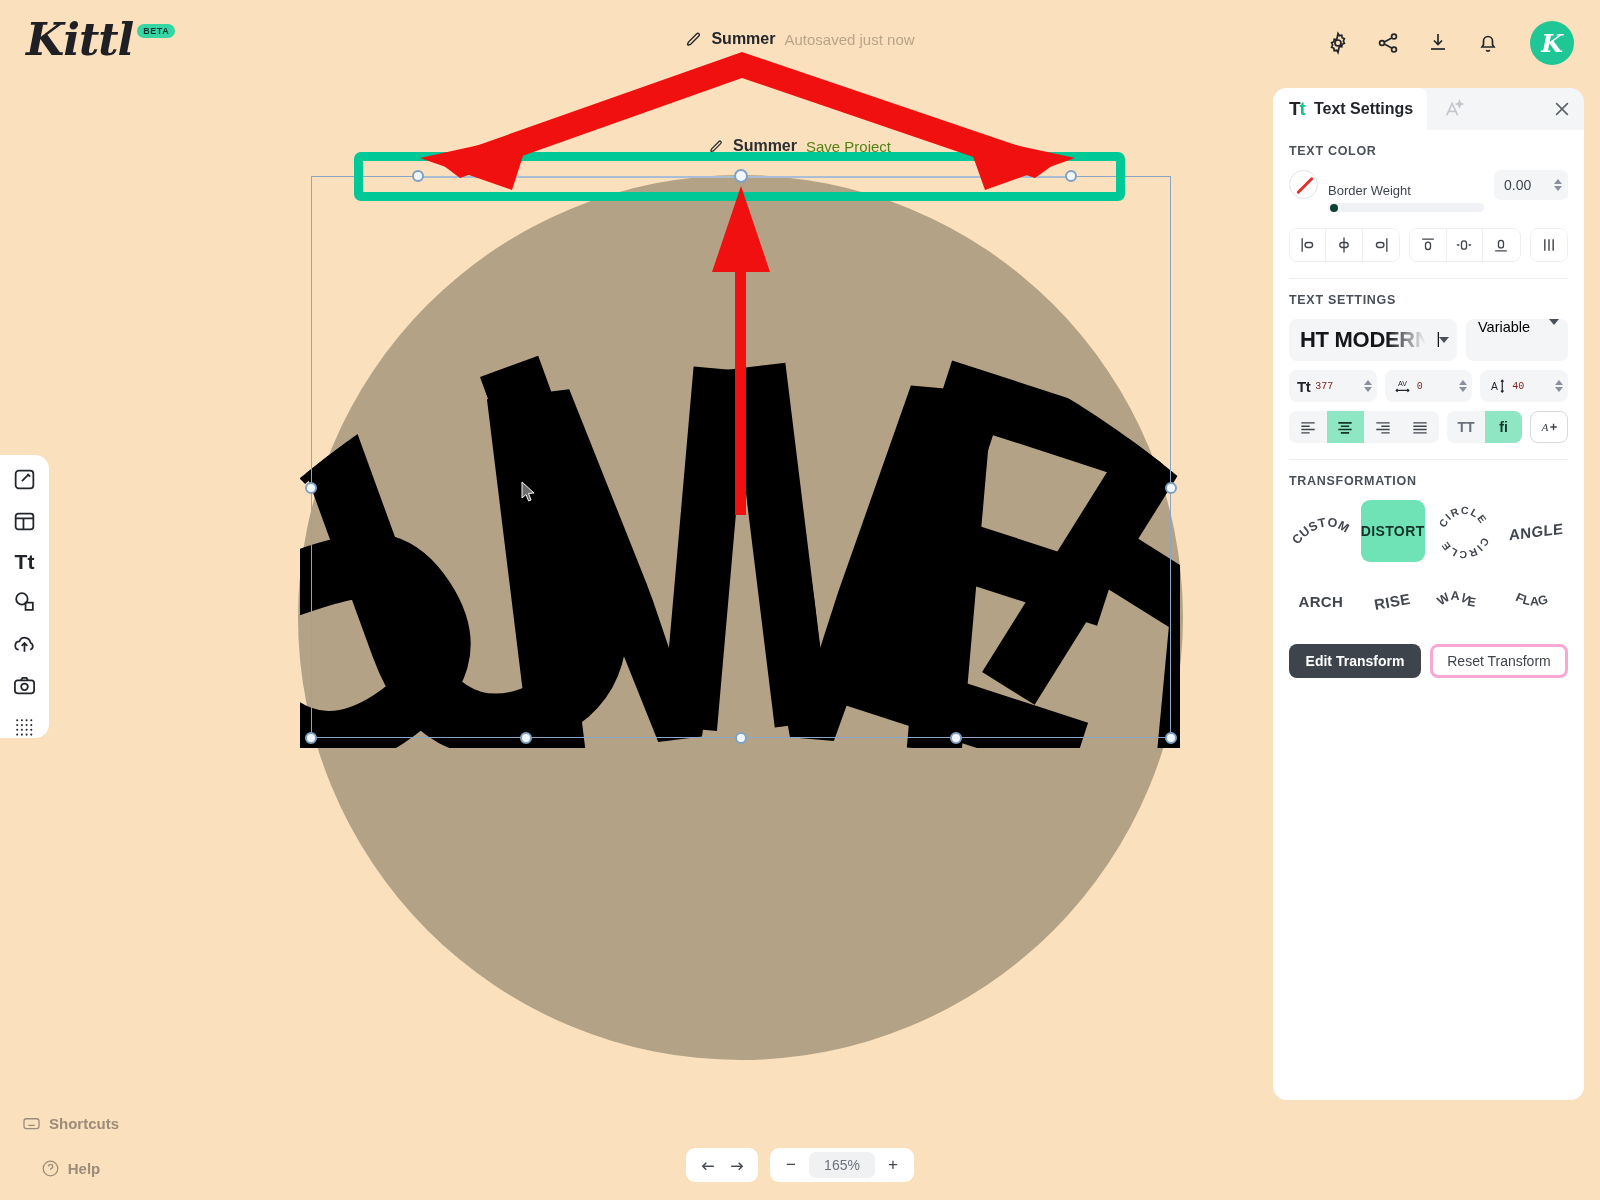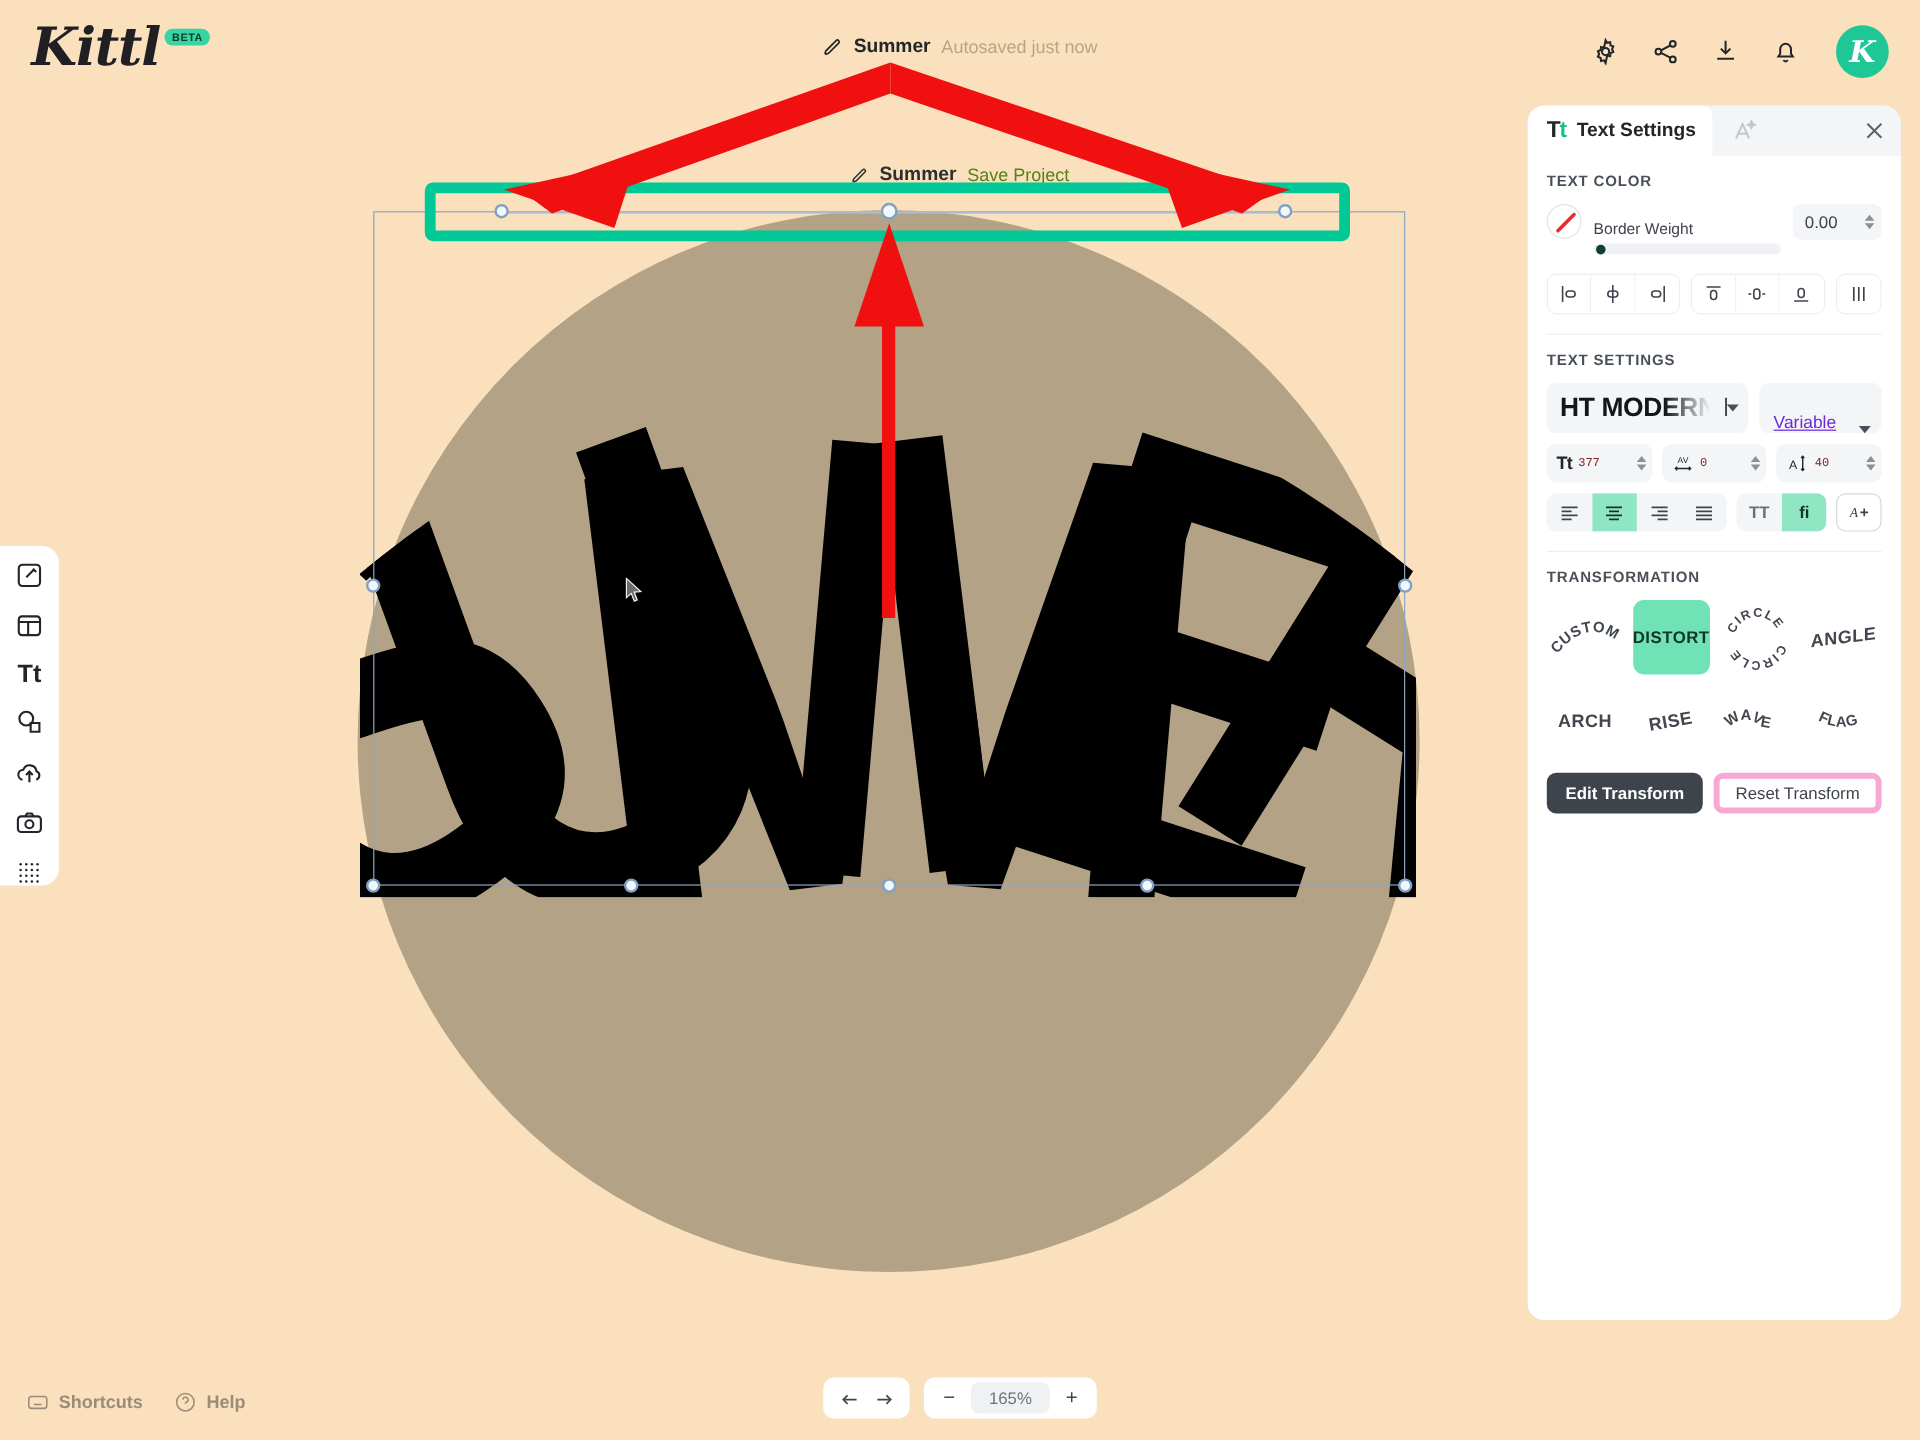--- a/index.html
+++ b/index.html
@@ -216,22 +216,22 @@
     position: absolute; right: 26px; top: 0; width: 44px; height: 100%;
     background: linear-gradient(to right, rgba(244,245,247,0), #f4f5f7 88%);
   }
   .caret {
     width: 0; height: 0; border-left: 5px solid transparent;
     border-right: 5px solid transparent; border-top: 6px solid #4a5059;
     margin-left: auto; flex: 0 0 10px;
   }
   .variable-select {
     flex: 0 0 102px; background: #f4f5f7; border-radius: 8px; height: 42px;
-    display: flex; align-items: flex-end; padding: 0 9px 0 12px;
-    font-size: 14.5px; color: #6d28d9; cursor: pointer; text-decoration: underline;
+    display: flex; align-items: flex-start; padding: 0 9px 0 12px;
+    font-size: 14.5px; color: #000000; cursor: pointer;
   }
 
   .metric-row { display: flex; gap: 8px; margin-top: 9px; }
   .metric {
     flex: 1; background: #f4f5f7; border-radius: 8px; height: 32px;
     display: flex; align-items: center; padding: 0 5px 0 8px; gap: 5px;
     cursor: text;
   }
   .metric .mi { display: flex; align-items: center; justify-content: center; flex: 0 0 auto; }
   .metric .mv { font-size: 10px; color: #7f1d1d; font-family: Liberation Mono, monospace; }
@@ -276,27 +276,27 @@
   }
 
   .tf-actions { display: flex; gap: 9px; }
   .btn-dark {
     flex: 1; height: 34px; background: #3e444c; color: #fff;
     border-radius: 8px; font-size: 14px; font-weight: 700;
     display: flex; align-items: center; justify-content: center; cursor: pointer;
   }
   .btn-light {
     flex: 1; height: 34px; background: #fff; color: #3f444c;
-    border: 5px solid #f9a8d4; border-radius: 8px; font-size: 14px;
+    border: 3px solid #f9a8d4; border-radius: 8px; font-size: 14px;
     display: flex; align-items: center; justify-content: center; cursor: pointer;
   }
 
   
   .bottom { position: absolute; left: 0; bottom: 0; width: 1600px; height: 78px; z-index: 38; }
-  .bl { position: absolute; left: 22px; bottom: 22px; display: flex; gap: 26px; align-items: center; }
+  .bl { position: absolute; left: 22px; bottom: 22px; display: flex; gap: 26px; align-items: center; flex-direction: column; }
   .bl-item { display: flex; align-items: center; gap: 8px; cursor: pointer; }
   .bl-item span { font-size: 15px; color: #9b8c79; font-weight: 600; }
   .bc {
     position: absolute; left: 50%; transform: translateX(-50%); bottom: 18px;
     display: flex; gap: 12px; align-items: center;
   }
   .pill {
     background: #fff; border-radius: 9px; height: 34px; display: flex;
     align-items: center; padding: 0 6px;
   }

